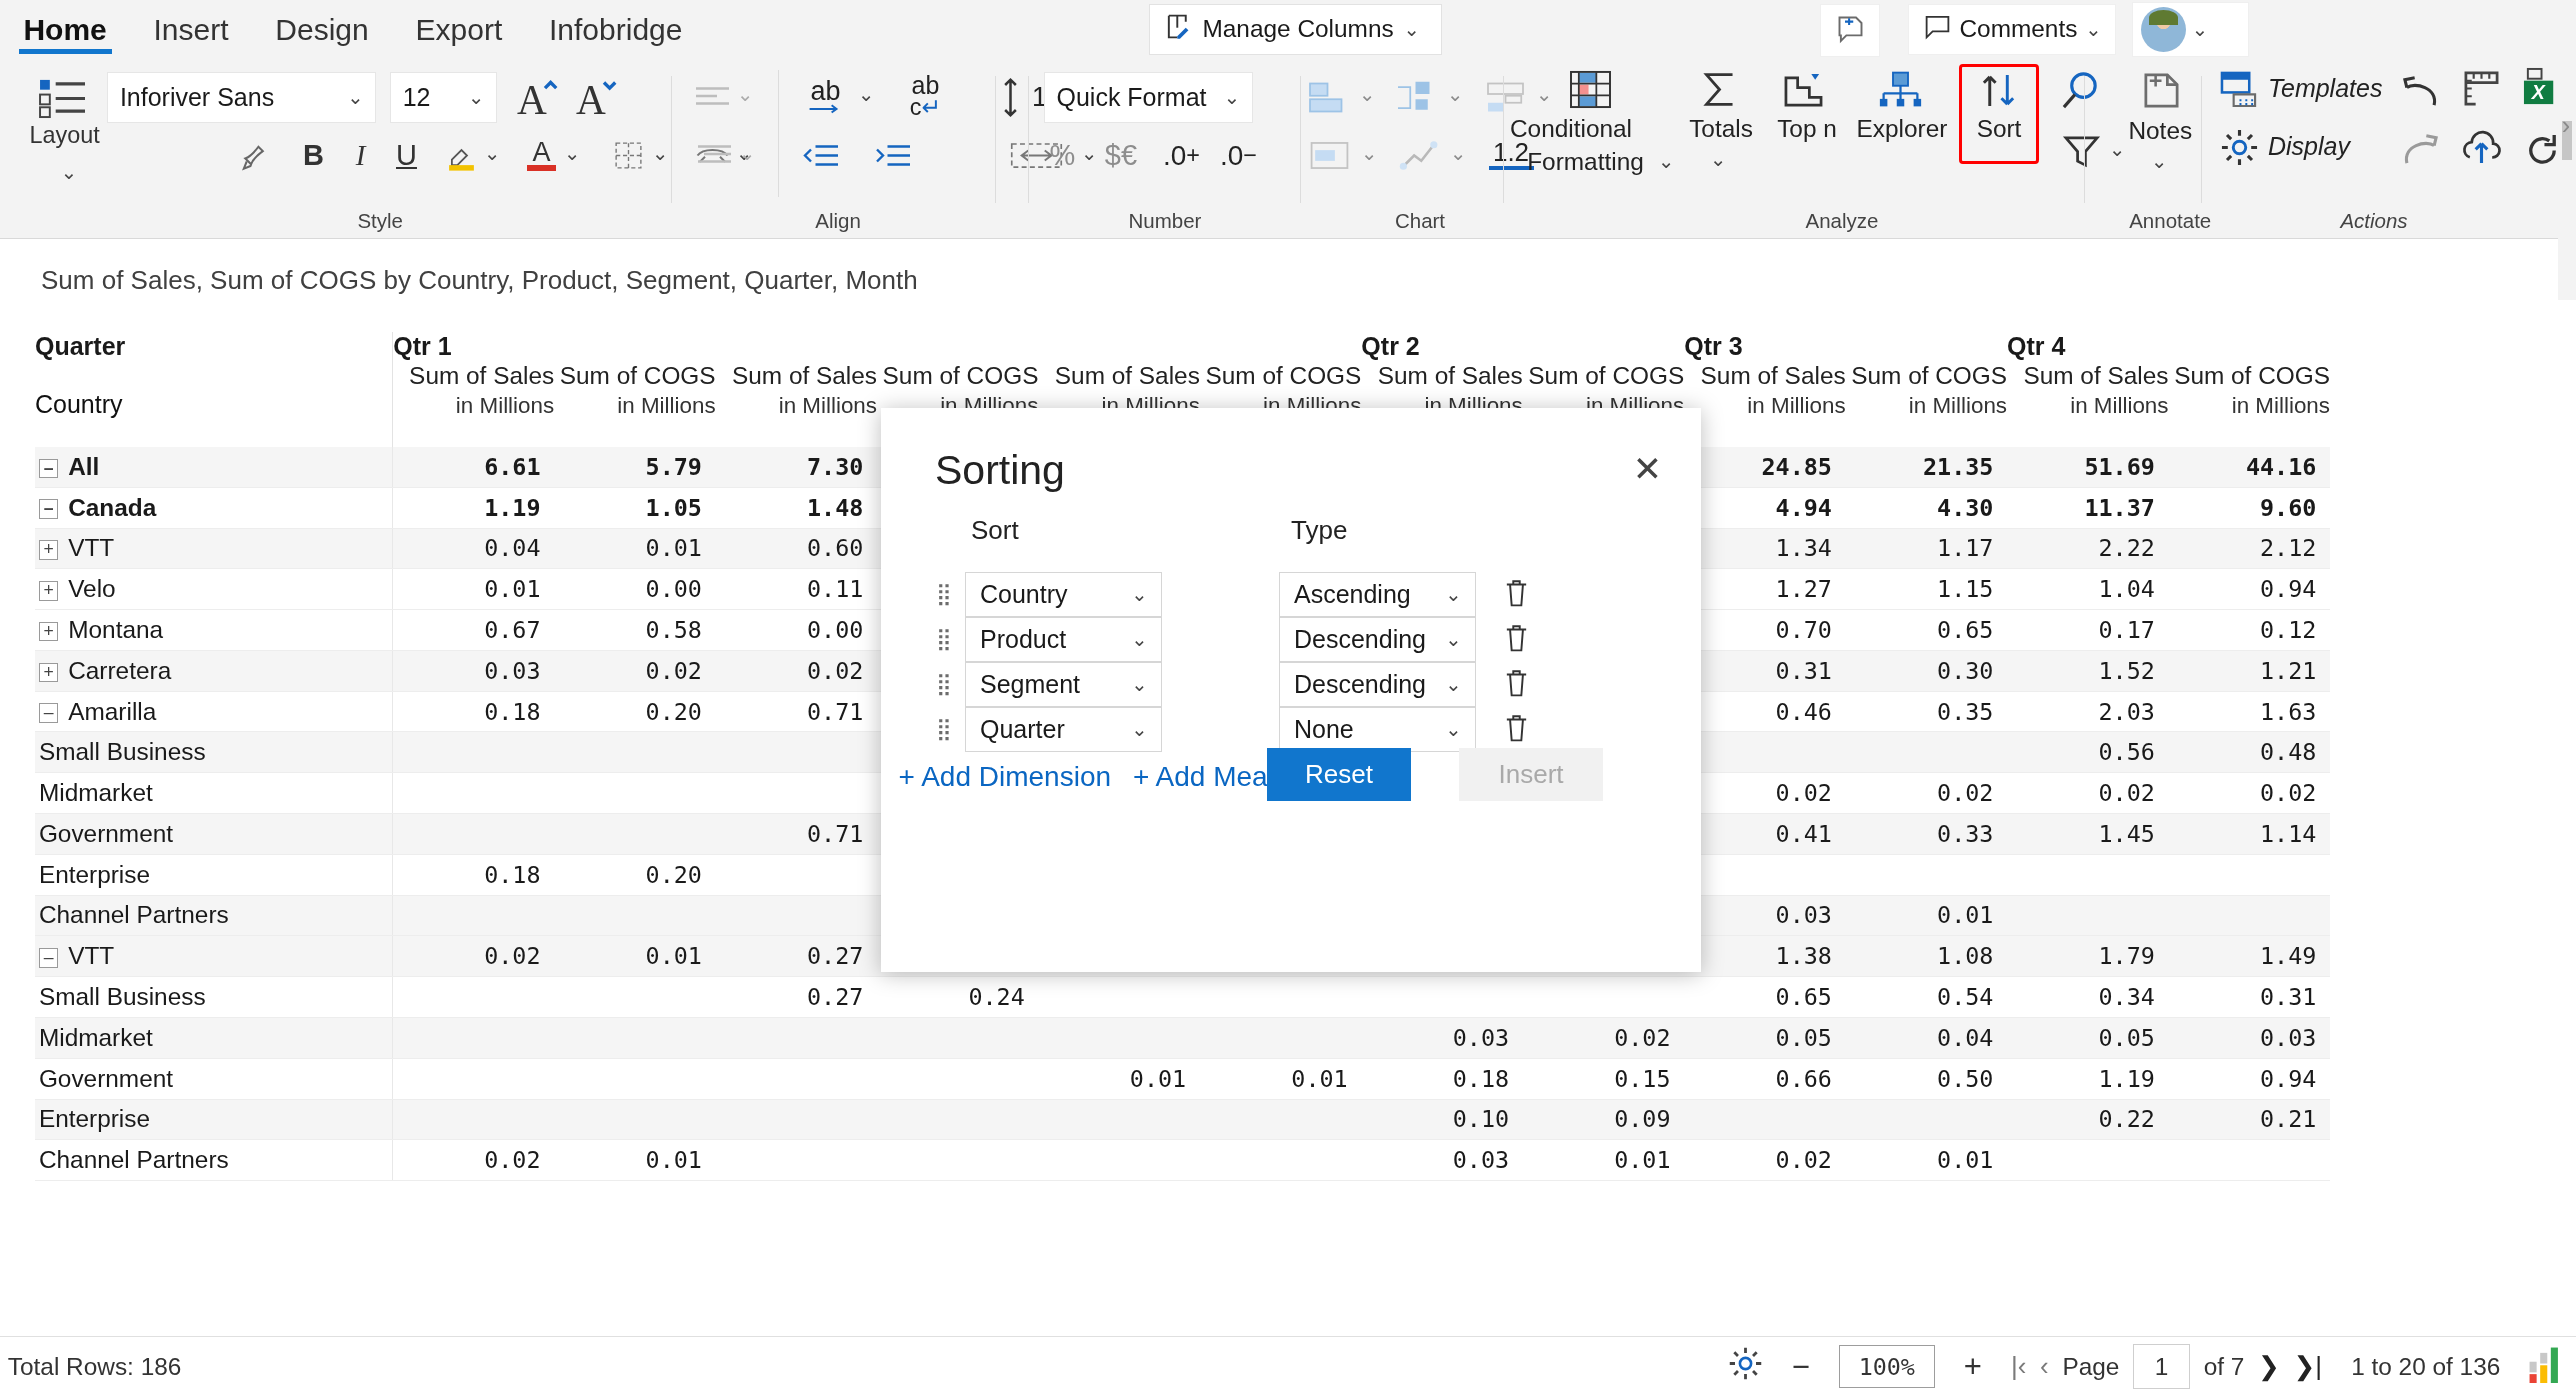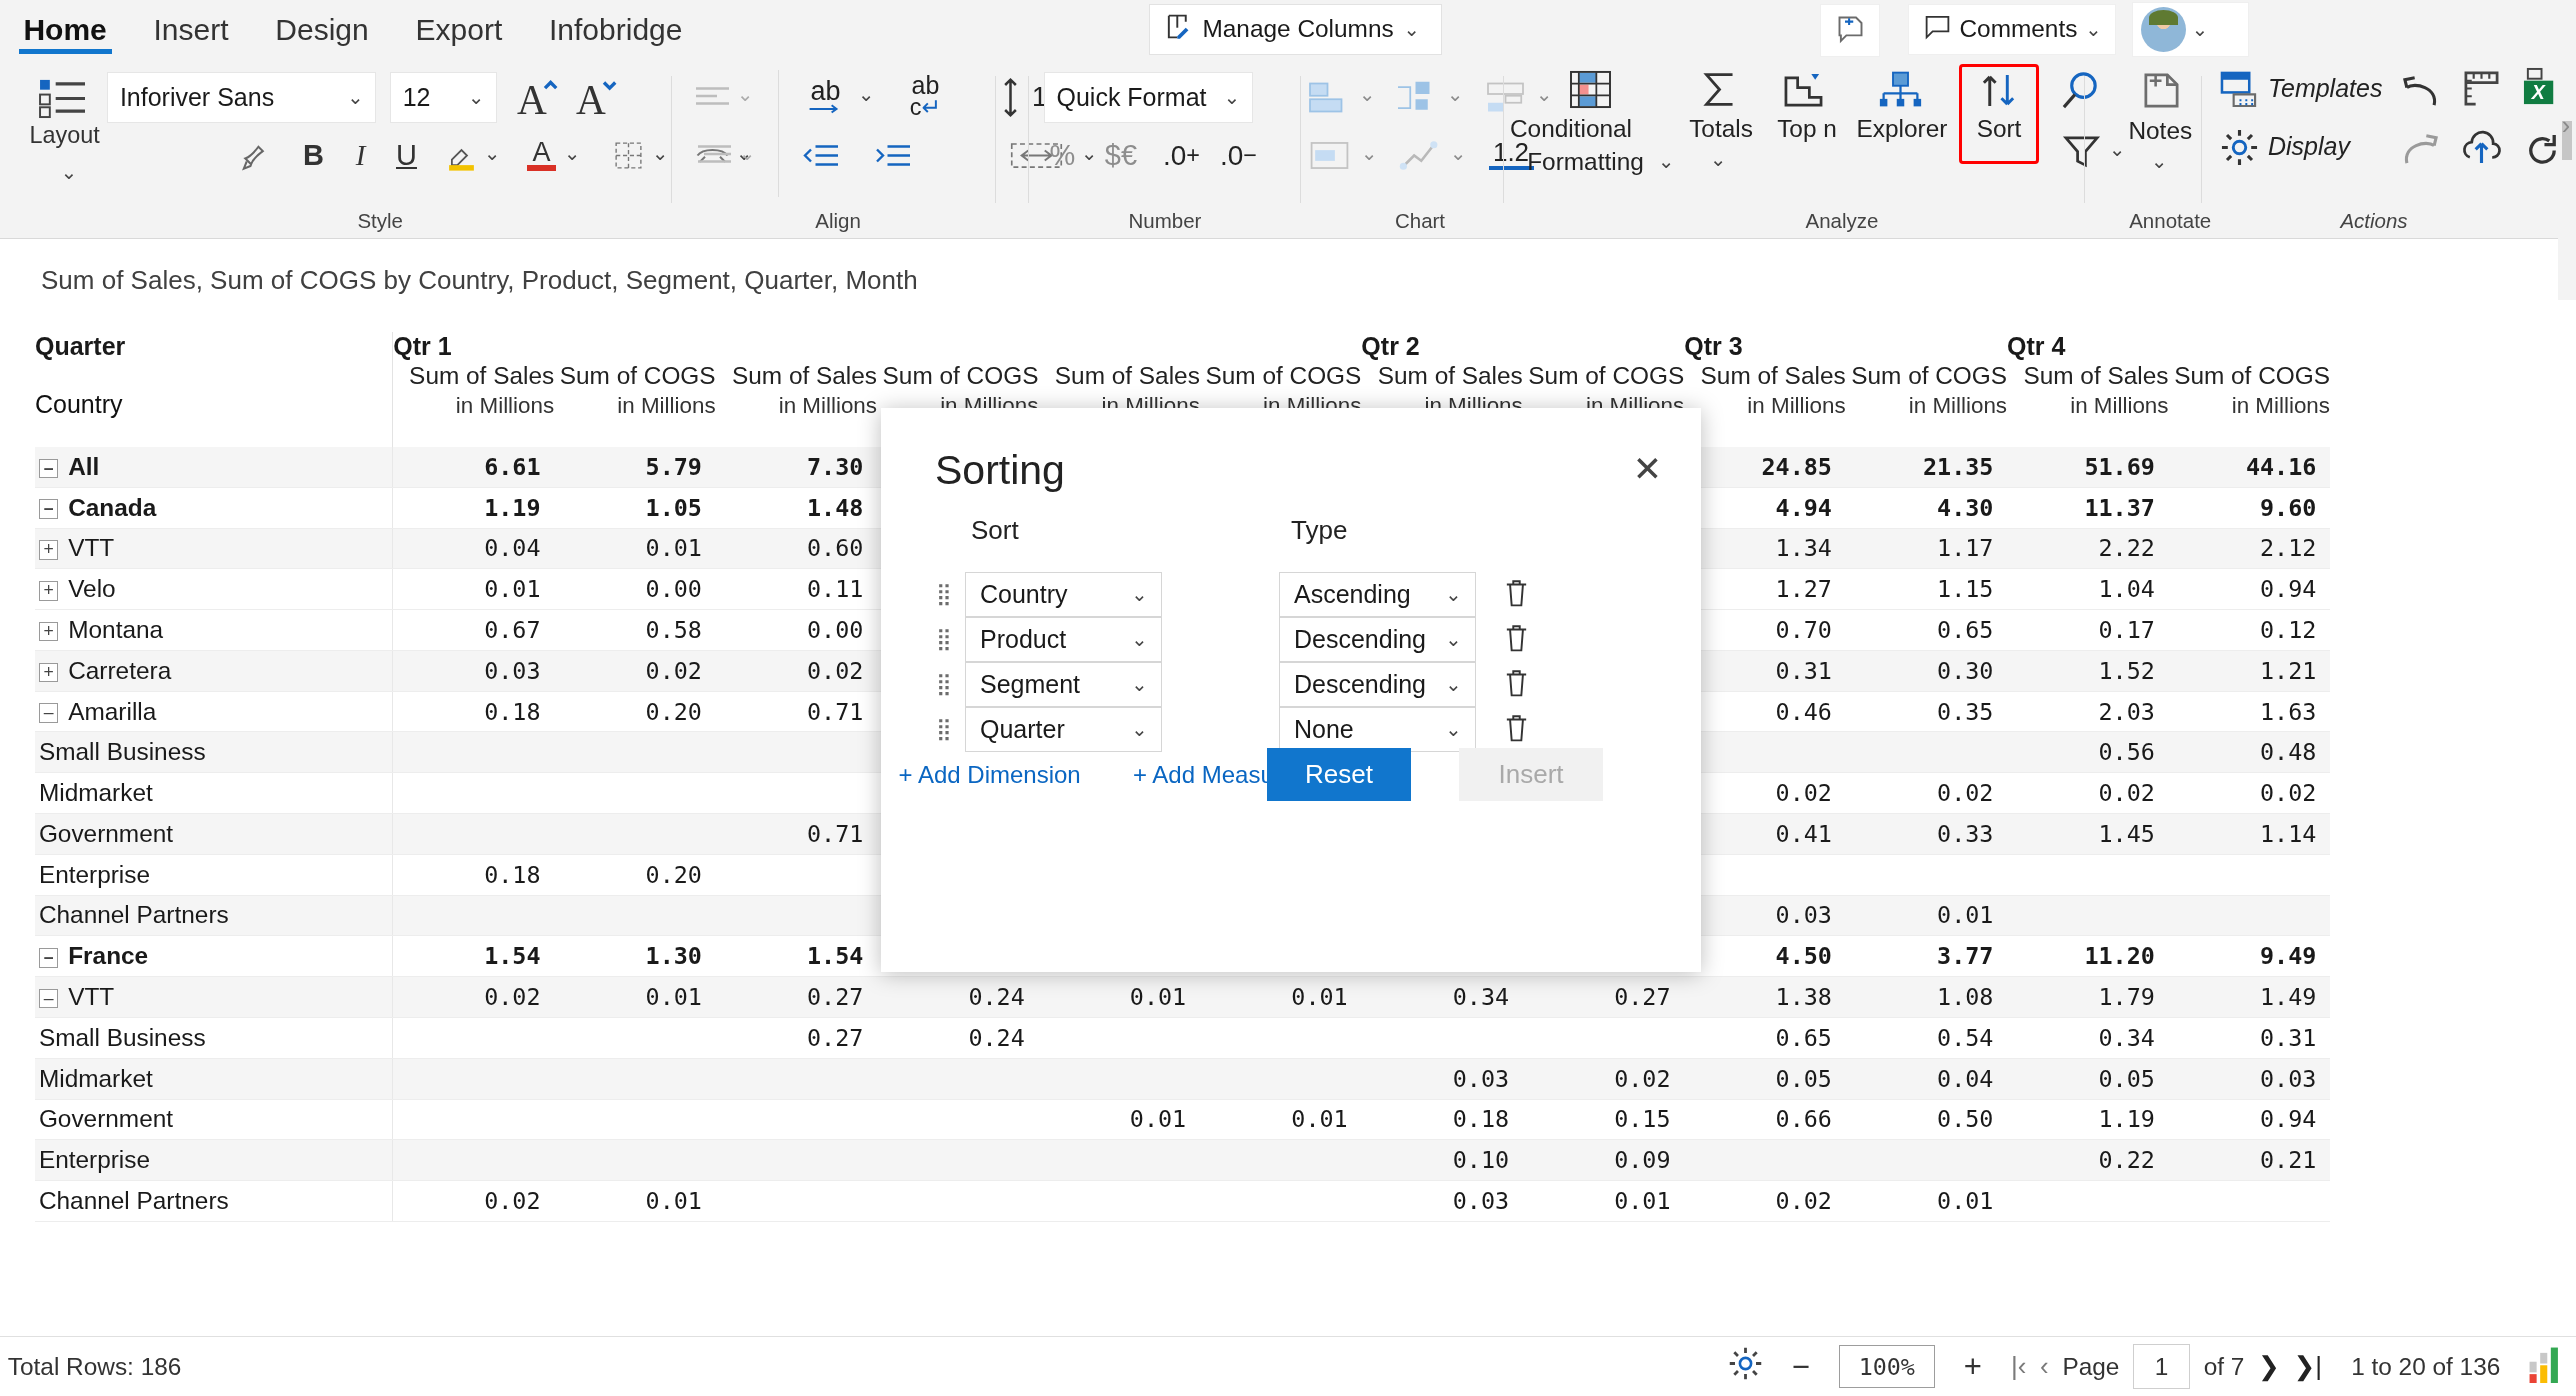--- a/index.html
+++ b/index.html
@@ -127,21 +127,21 @@
   .dlg-title { position:absolute; left:54px; top:39px; font-size:41px; color:#222; }
   .dlg-close { position:absolute; right:39px; top:43px; font-size:35px; color:#444; cursor:pointer; line-height:1; }
   .dlg-colhdr { position:absolute; font-size:26px; color:#222; }
   .srow { position:absolute; left:55px; width:718px; height:45px; display:flex; align-items:center; }
   .drag { width:21.5px; color:#6c6c6c; font-size:21.5px; letter-spacing:1px; line-height:8.8px; cursor:grab; }
   .sel {
     height:45px; border:1px solid #d6d6d6; background:#fff; display:flex; align-items:center;
     justify-content:space-between; padding:0 13.7px; font-size:25px; cursor:pointer;
   }
   .trash { width:33px; text-align:center; cursor:pointer; }
-  .link { color:#0a66c2; font-size:24px; cursor:pointer; }
+  .link { color:#0a66c2; font-size:28px; cursor:pointer; }
   .btn-primary {
     background:#1176cd; color:#fff; font-size:26px; width:144px; height:53px;
     display:flex;align-items:center;justify-content:center;cursor:pointer;
   }
   .btn-disabled {
     background:#f1f1f1; color:#a9a9a9; font-size:26px; width:144px; height:53px;
     display:flex;align-items:center;justify-content:center;cursor:default;
   }
   .sort-highlight { position:absolute; border:3.9px solid #ff0000; border-radius:3.9px; }
   .scrollbar-r { position:absolute; right:0; top:57px; width:17.6px; height:183px; background:#f3f3f3; }
@@ -777,35 +777,20 @@
         <td class="num vsep"></td>
         <td class="num"></td>
         <td class="num vsep"></td>
         <td class="num"></td>
         <td class="num vsep">0.04</td>
         <td class="num">0.01</td>
         <td class="num vsep">0.03</td>
         <td class="num">0.01</td>
         <td class="num vsep"></td>
         <td class="num"></td>
-      </tr>
-      <tr class="rowline">
-        <td class="lbl indent0 bold" style="border-right: 1px solid rgb(232, 232, 232);"><span class="toggle">–</span><span>France</span></td>
-        <td class="num bold vsep">1.54</td>
-        <td class="num bold">1.30</td>
-        <td class="num bold vsep">1.54</td>
-        <td class="num bold">1.21</td>
-        <td class="num bold vsep">1.56</td>
-        <td class="num bold">1.43</td>
-        <td class="num bold vsep">4.00</td>
-        <td class="num bold">3.38</td>
-        <td class="num bold vsep">4.50</td>
-        <td class="num bold">3.77</td>
-        <td class="num bold vsep">11.20</td>
-        <td class="num bold">9.49</td>
       </tr>
       <tr class="rowline alt">
         <td class="lbl indent1" style="border-right: 1px solid rgb(232, 232, 232);"><span class="toggle">–</span><span>VTT</span></td>
         <td class="num vsep">0.02</td>
         <td class="num">0.01</td>
         <td class="num vsep">0.27</td>
         <td class="num">0.24</td>
         <td class="num vsep">0.01</td>
         <td class="num">0.01</td>
         <td class="num vsep">0.34</td>

